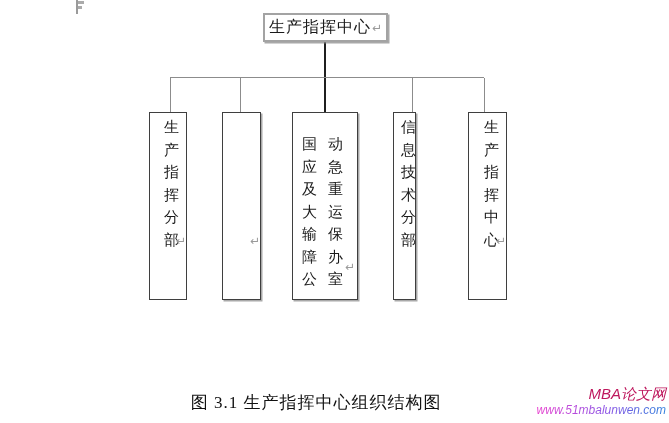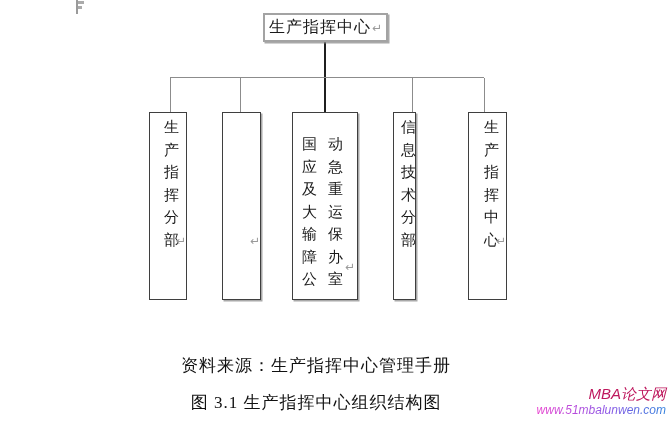--- a/index.html
+++ b/index.html
@@ -107,21 +107,20 @@
   </div>
   <div class="box b4">
     <span>信息技术分部</span>
     <span class="pmark m6">↵</span>
   </div>
   <div class="box b5">
     <span>生产指挥中心</span>
     <span class="pmark m6">↵</span>
   </div>
 
-  <div class="caption cap-source">资料来源：生产指挥中心管理手册</div>
   <div class="caption cap-figure">图 3.1 生产指挥中心组织结构图</div>
 
   <div class="watermark">
     <span class="wm-name">MBA论文网</span>
     <span class="wm-url">www.51mbalunwen.com</span>
   </div>
 
 </div>
 
 </body></html>

